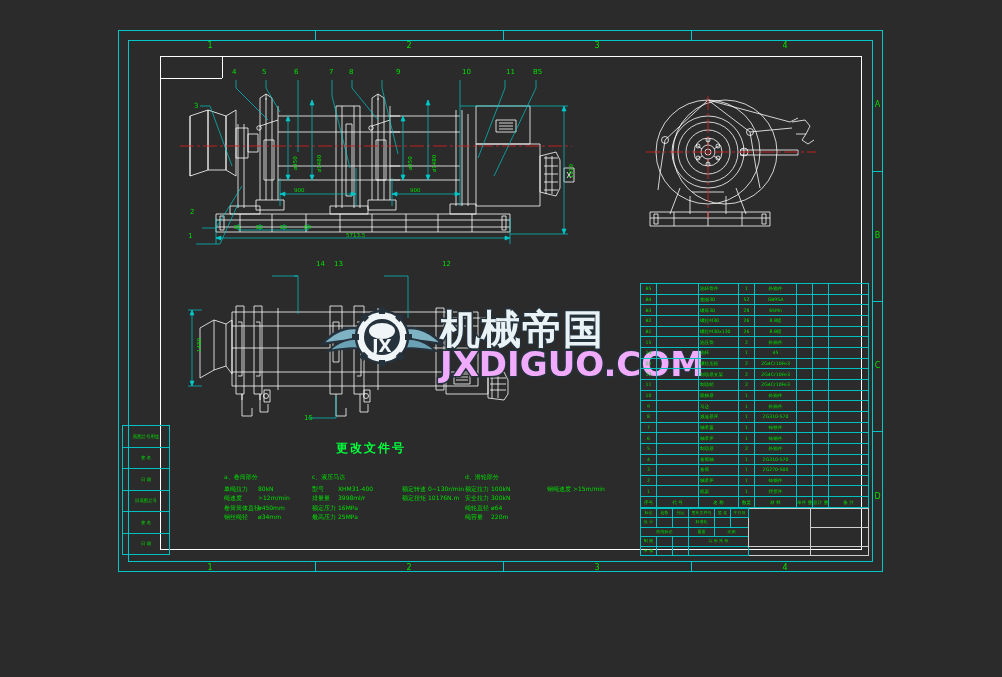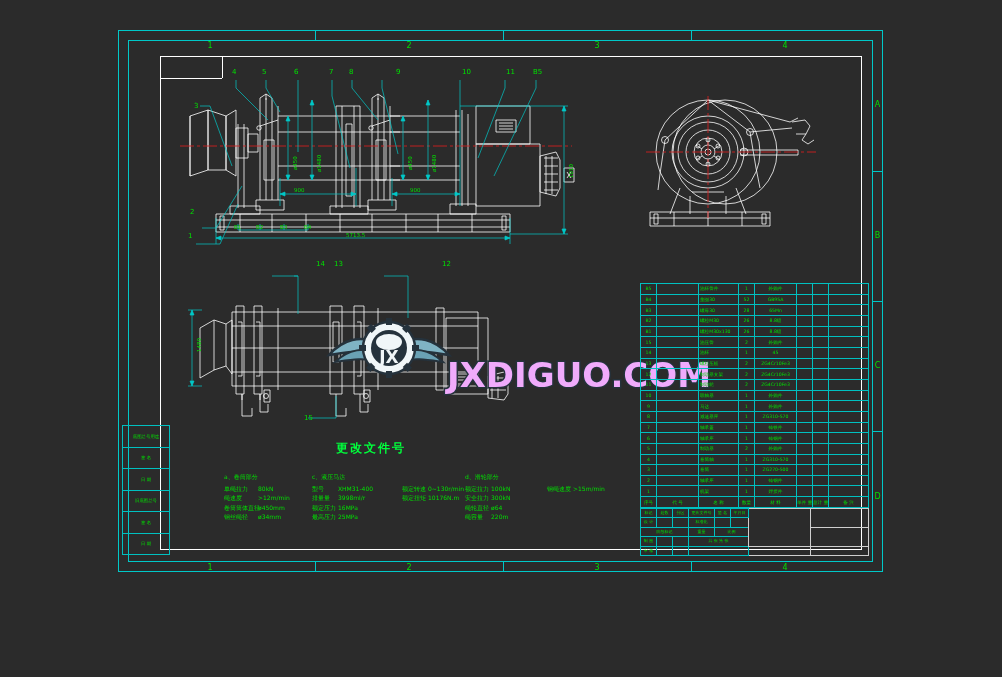--- a/index.html
+++ b/index.html
@@ -36,21 +36,21 @@
   #titleblk table{border-collapse:collapse;width:228px;height:48px;table-layout:fixed;}
   #titleblk td{border:0.6px solid #00c0c0;color:#00e000;font-size:4px;line-height:4.5px;
                padding:0;text-align:center;overflow:hidden;white-space:nowrap;}
   #titleblk td.wht{border-color:#cfcfcf;}
   
   #leftblk{position:absolute;left:122px;top:425px;width:48px;height:130px;}
   #leftblk table{border-collapse:collapse;width:48px;height:130px;table-layout:fixed;}
   #leftblk td{border:0.6px solid #00c0c0;color:#00e000;font-size:4.4px;padding:0;
               text-align:center;overflow:hidden;white-space:nowrap;}
   
-  #wm{position:absolute;left:325px;top:300px;width:322px;height:78px;pointer-events:none;margin-top:11px;}
+  #wm{position:absolute;left:318px;top:300px;width:322px;height:78px;pointer-events:none;}
   #wmtext{position:absolute;left:122px;top:2px;font-size:40px;font-weight:bold;
           color:#e9f3f6;letter-spacing:1px;
           -webkit-text-stroke:3px #25323c;paint-order:stroke fill;
           font-family:"DejaVu Sans",sans-serif;}
   #wmtext2{position:absolute;left:122px;top:44px;font-size:34px;font-weight:bold;
           color:#f0abfc;letter-spacing:0px;
           -webkit-text-stroke:3px #25323c;paint-order:stroke fill;
           font-family:"DejaVu Sans",sans-serif;}
   svg{display:block;}
 </style>
@@ -383,20 +383,21 @@
           <rect x="87" y="30" width="7" height="6"></rect>
         <rect x="43" y="10" width="6" height="7" transform="rotate(-45 46 13)"></rect>
         <rect x="79" y="10" width="6" height="7" transform="rotate(45 82 13)"></rect>
         <rect x="43" y="49" width="6" height="7" transform="rotate(45 46 52)"></rect>
         <rect x="79" y="49" width="6" height="7" transform="rotate(-45 82 52)"></rect>
       </g>
       <circle cx="64" cy="33" r="18" fill="#25323c"></circle>
       <ellipse cx="64" cy="27" rx="13" ry="8" fill="#f0f6f8"></ellipse>
       <text x="64" y="48" font-family="DejaVu Sans, sans-serif" font-size="17" font-weight="bold" fill="#f0f6f8" text-anchor="middle">JX</text>
     </svg>
+    <div id="wmtext">机械帝国</div>
     <div id="wmtext2">JXDIGUO.COM</div>
   </div>
 
   <div id="leftblk">
     <table>
       <tbody>
           <tr>
             <td>底图总号用途</td>
           </tr>
       <tr>

